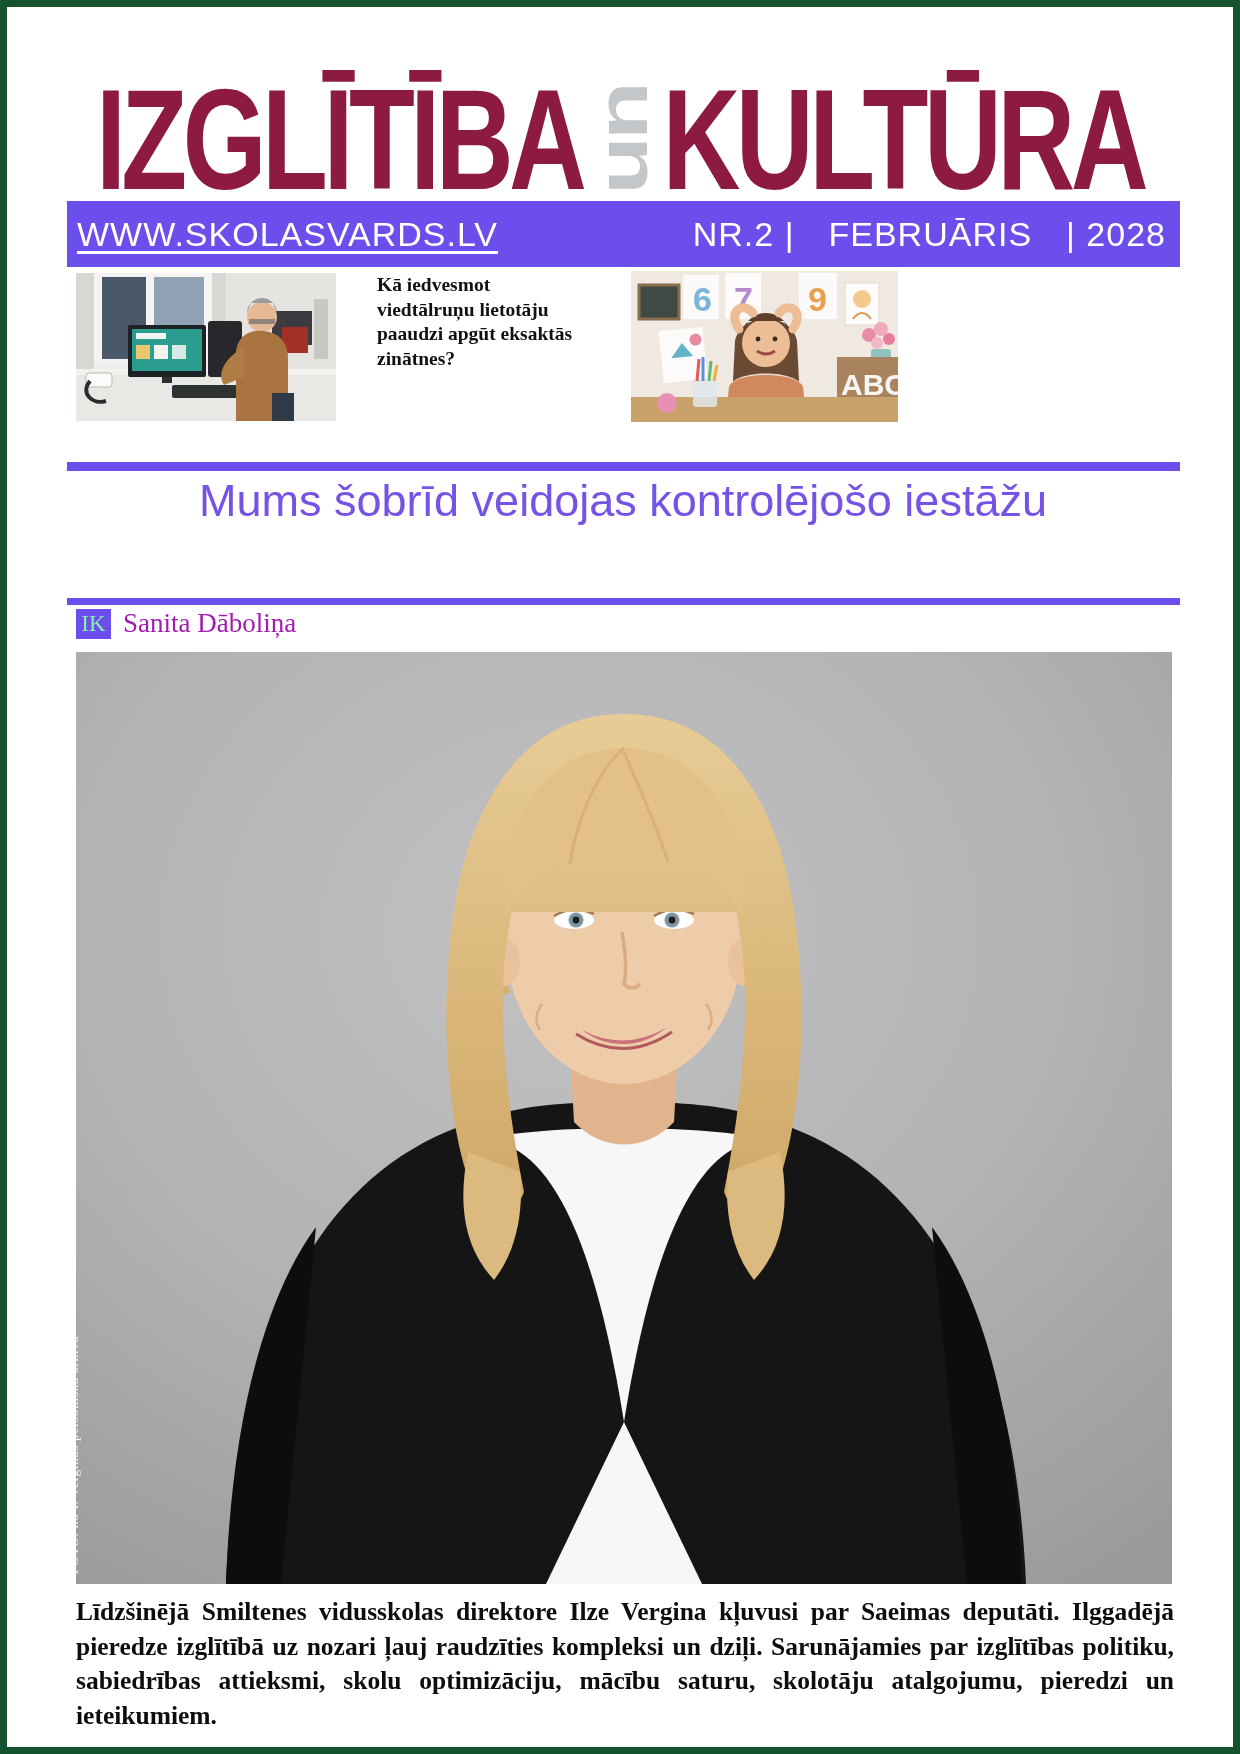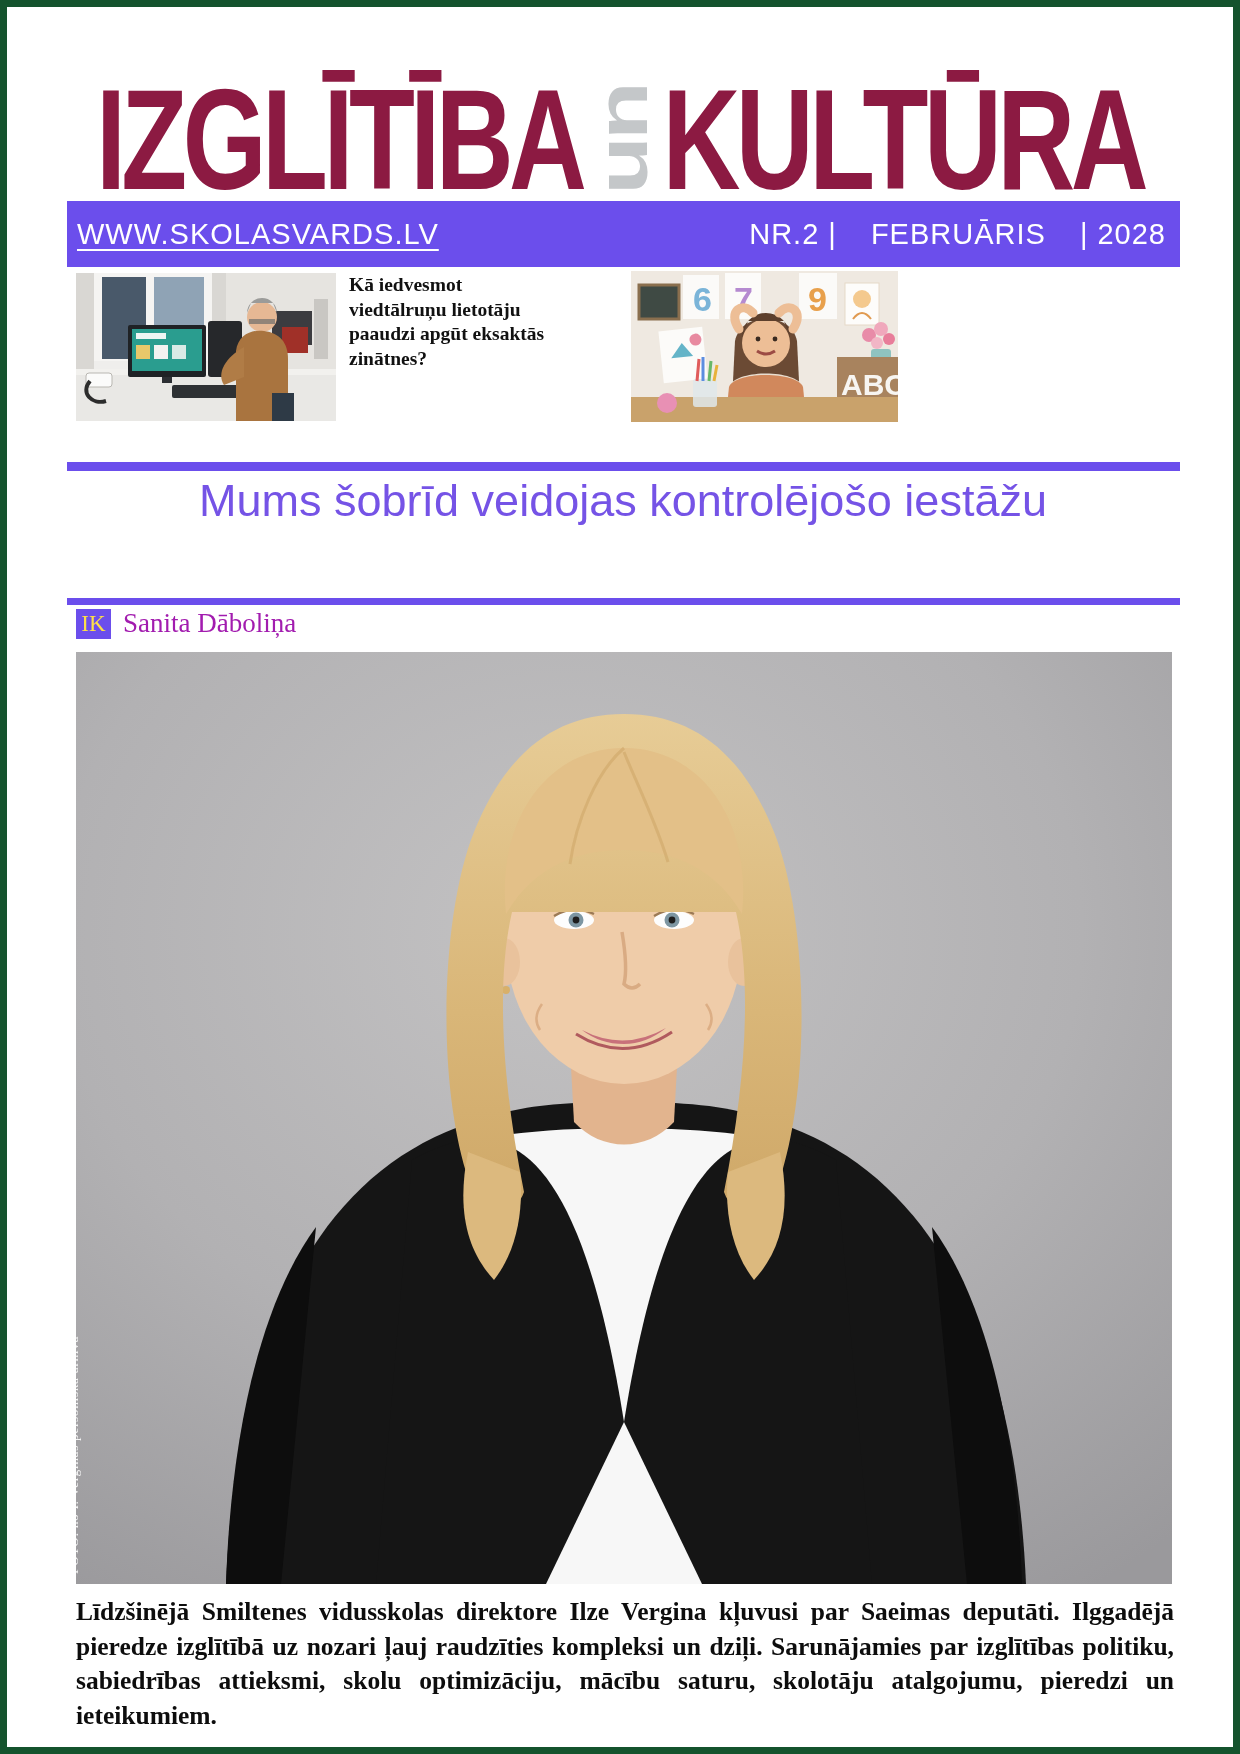--- a/index.html
+++ b/index.html
@@ -20,51 +20,51 @@
   .mast-word { font-size:142px; color:#8C1A42; letter-spacing:-6px; }
   .mast-un {
     font-size:96px; color:#C4C7C9; letter-spacing:-4px;
     display:inline-block; transform:rotate(-90deg);
     margin:0 -6px; padding:0 4px;
   }
   
   .infobar {
     position:absolute; left:60px; top:194px; width:1113px; height:66px;
     background:#6B4EEC; color:#fff;
-    font-family:"Liberation Sans", sans-serif; font-size:29px;
+    font-family:"Liberation Sans", sans-serif; font-size:34px;
     display:flex; align-items:center; justify-content:space-between;
     padding:0 14px 0 10px;
   }
   .site-link { color:#fff; text-decoration:underline; text-underline-offset:5px; letter-spacing:1px; cursor:pointer; }
   .issue-info { display:flex; align-items:center; gap:34px; letter-spacing:1px;justify-content:flex-end; }
   
   .teaser-photo { position:absolute; overflow:hidden; }
   .t-photo-1 { left:69px;  top:266px; width:260px; height:148px; }
   .t-photo-2 { left:624px; top:264px; width:267px; height:151px; }
   .teaser-text {
     position:absolute; top:266px;
-    font-size:19.5px; line-height:1.26; color:#111;
+    font-size:19.5px; line-height:1.26; color:#111;margin-left:28px;
   }
   .t-text-1 { left:342px; width:214px; }
   .t-text-2 { left:902px; width:268px; }
   .teaser-text b { display:block; font-weight:bold; }
   
   .rule { position:absolute; left:60px; width:1113px; background:#6B4EEC; }
   .rule-1 { top:455px; height:9px; }
   .rule-2 { top:591px; height:7px; }
   .headline {
     position:absolute; left:0; top:466px; width:1226px;
     text-align:center; color:#7553E6;
     font-family:"Liberation Sans", sans-serif;
     font-size:45px; line-height:1.26; font-weight:normal;padding-left:6px;
   }
   
   .byline { position:absolute; left:69px; top:601px; display:flex; align-items:center; gap:12px; }
   .ik-badge {
-    width:35px; height:30px; background:#6B4EEC; color:#fde047;
+    width:35px; height:30px; background:#6B4EEC; color:#86efac;
     font-family:"Liberation Serif", serif; font-size:23px;
     display:flex; align-items:center; justify-content:center;
   }
   .author { font-size:27px; color:#a21caf; }
   
   .main-photo {
     position:absolute; left:69px; top:645px; width:1096px; height:932px;
     overflow:hidden;
   }
   .main-photo svg { display:block; }

